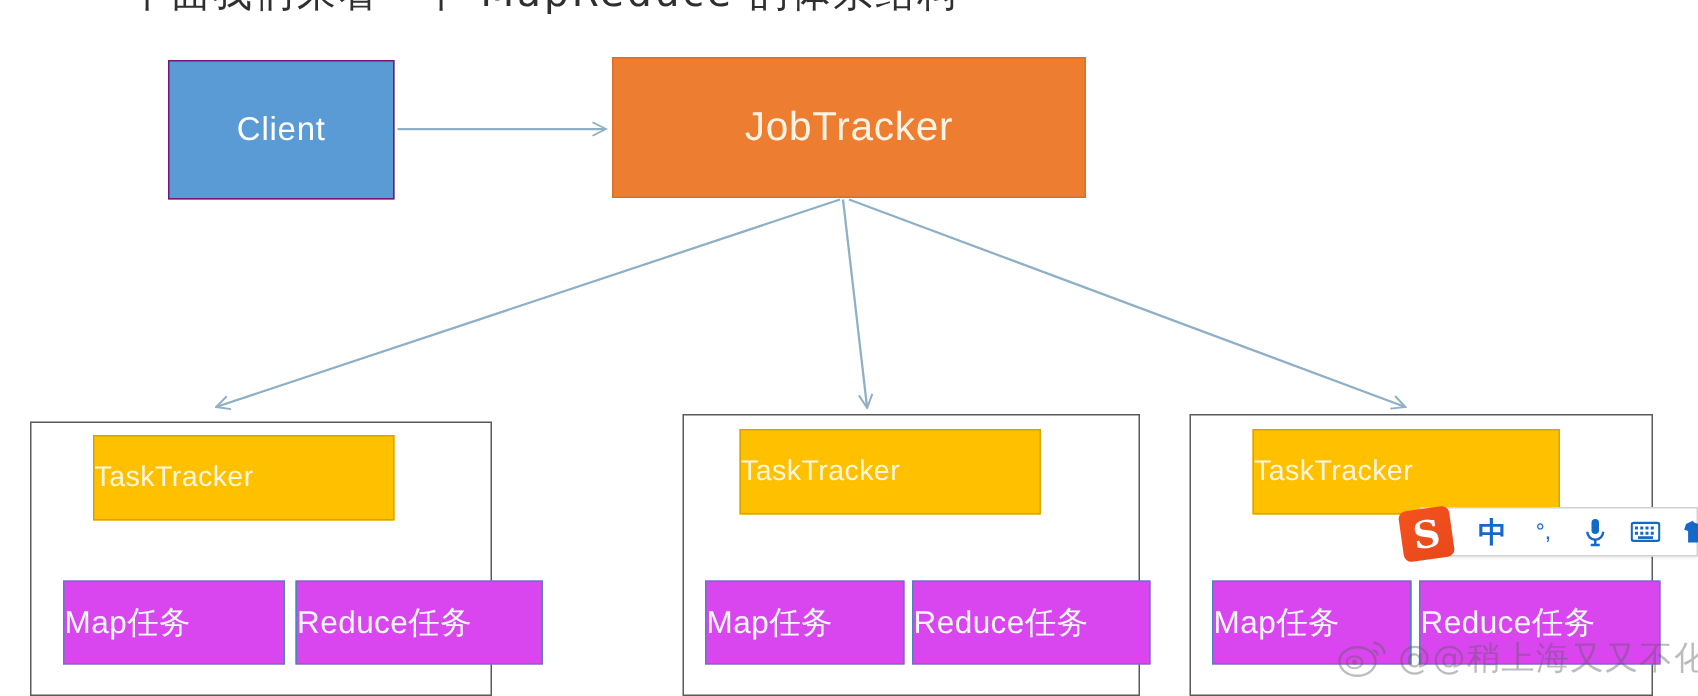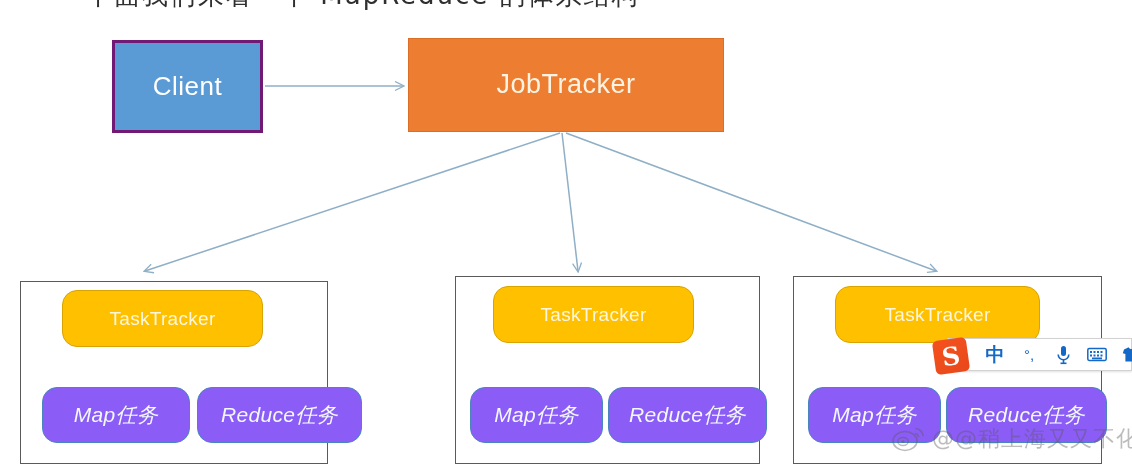--- a/index.html
+++ b/index.html
@@ -44,23 +44,23 @@
     position: absolute;
     box-sizing: border-box;
     display: flex;
     align-items: center;
     justify-content: center;
     text-align: center;
     line-height: 1.1;
   }
   .box-client {
     background: #5B9BD5;
-    border: 3px solid #701a75;
+    border: 1px solid #701a75;
     color: #ffffff;
-    font-size: 26px;
+    font-size: 22px;
     font-weight: 400;
     letter-spacing: 0.5px;
   }
   .box-jobtracker {
     background: #ED7D31;
     border: 1px solid #dc6f27;
     color: #fdf3e2;
     font-size: 27px;
     font-weight: 400;
     letter-spacing: 0.5px;
@@ -73,39 +73,38 @@
     border: 1.4px solid #5a5a5a;
     background: #ffffff;
   }
 
   
   .rbox {
     position: absolute;
     box-sizing: border-box;
     display: flex;
     align-items: center;
-    justify-content: center;
+    justify-content: flex-start;
     text-align: center;
-    border-radius: 15px;
+    border-radius: 0;
     white-space: nowrap;
   }
   .rbox-task {
     background: #FFC000;
     border: 1.3px solid #d9a300;
     color: #fdf6dd;
     font-size: 19px;
     letter-spacing: 0.3px;
   }
   .rbox-sub {
-    background: #8b5cf6;
+    background: #d946ef;
     border: 1.3px solid #4a86bd;
     color: #f2f8fd;
     font-size: 21px;
     letter-spacing: 0.3px;
-    font-style: italic;
   }
 
   
   .arrow-layer {
     position: absolute;
     left: 0;
     top: 0;
     width: 1132px;
     height: 464px;
     pointer-events: none;

